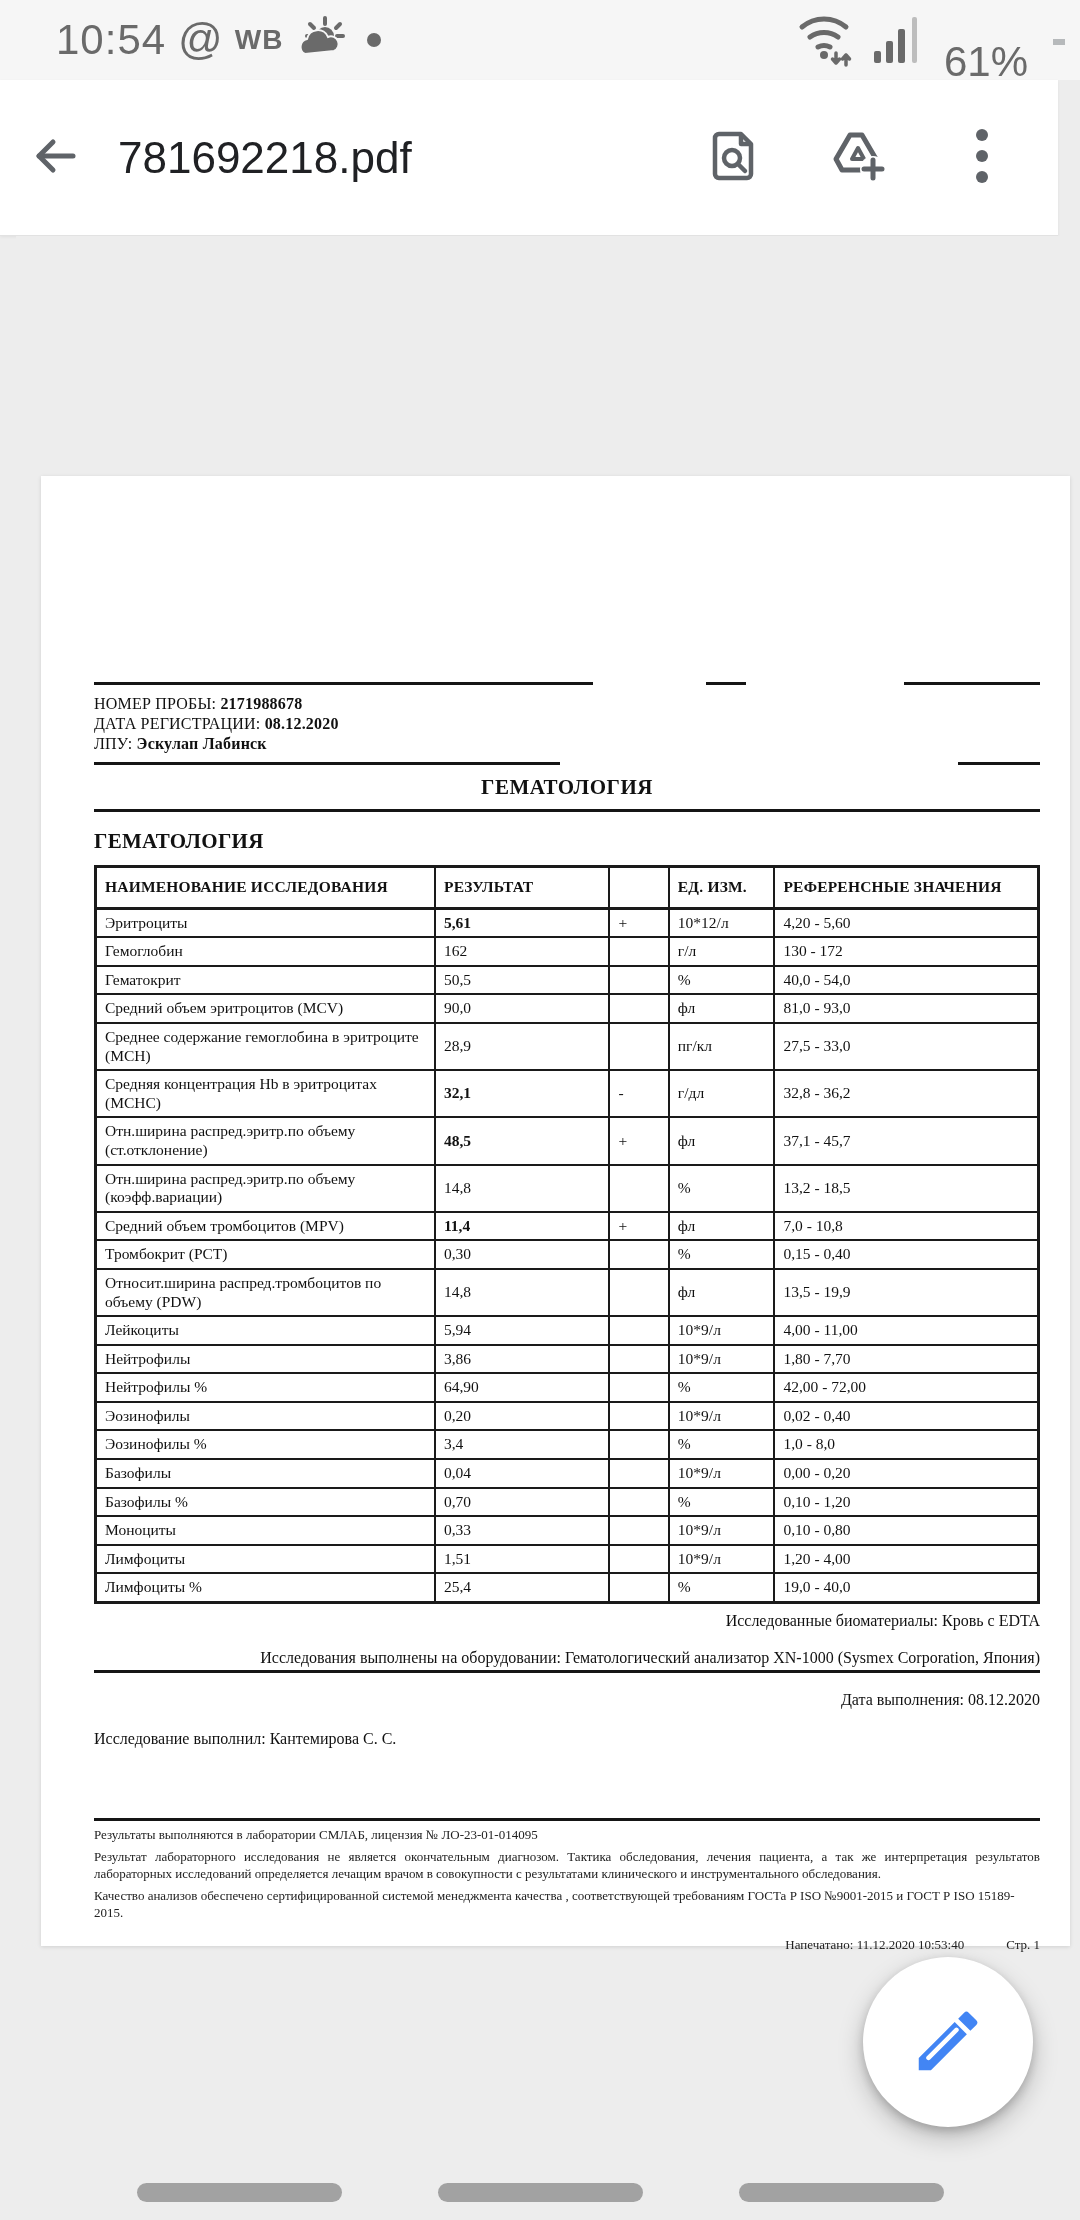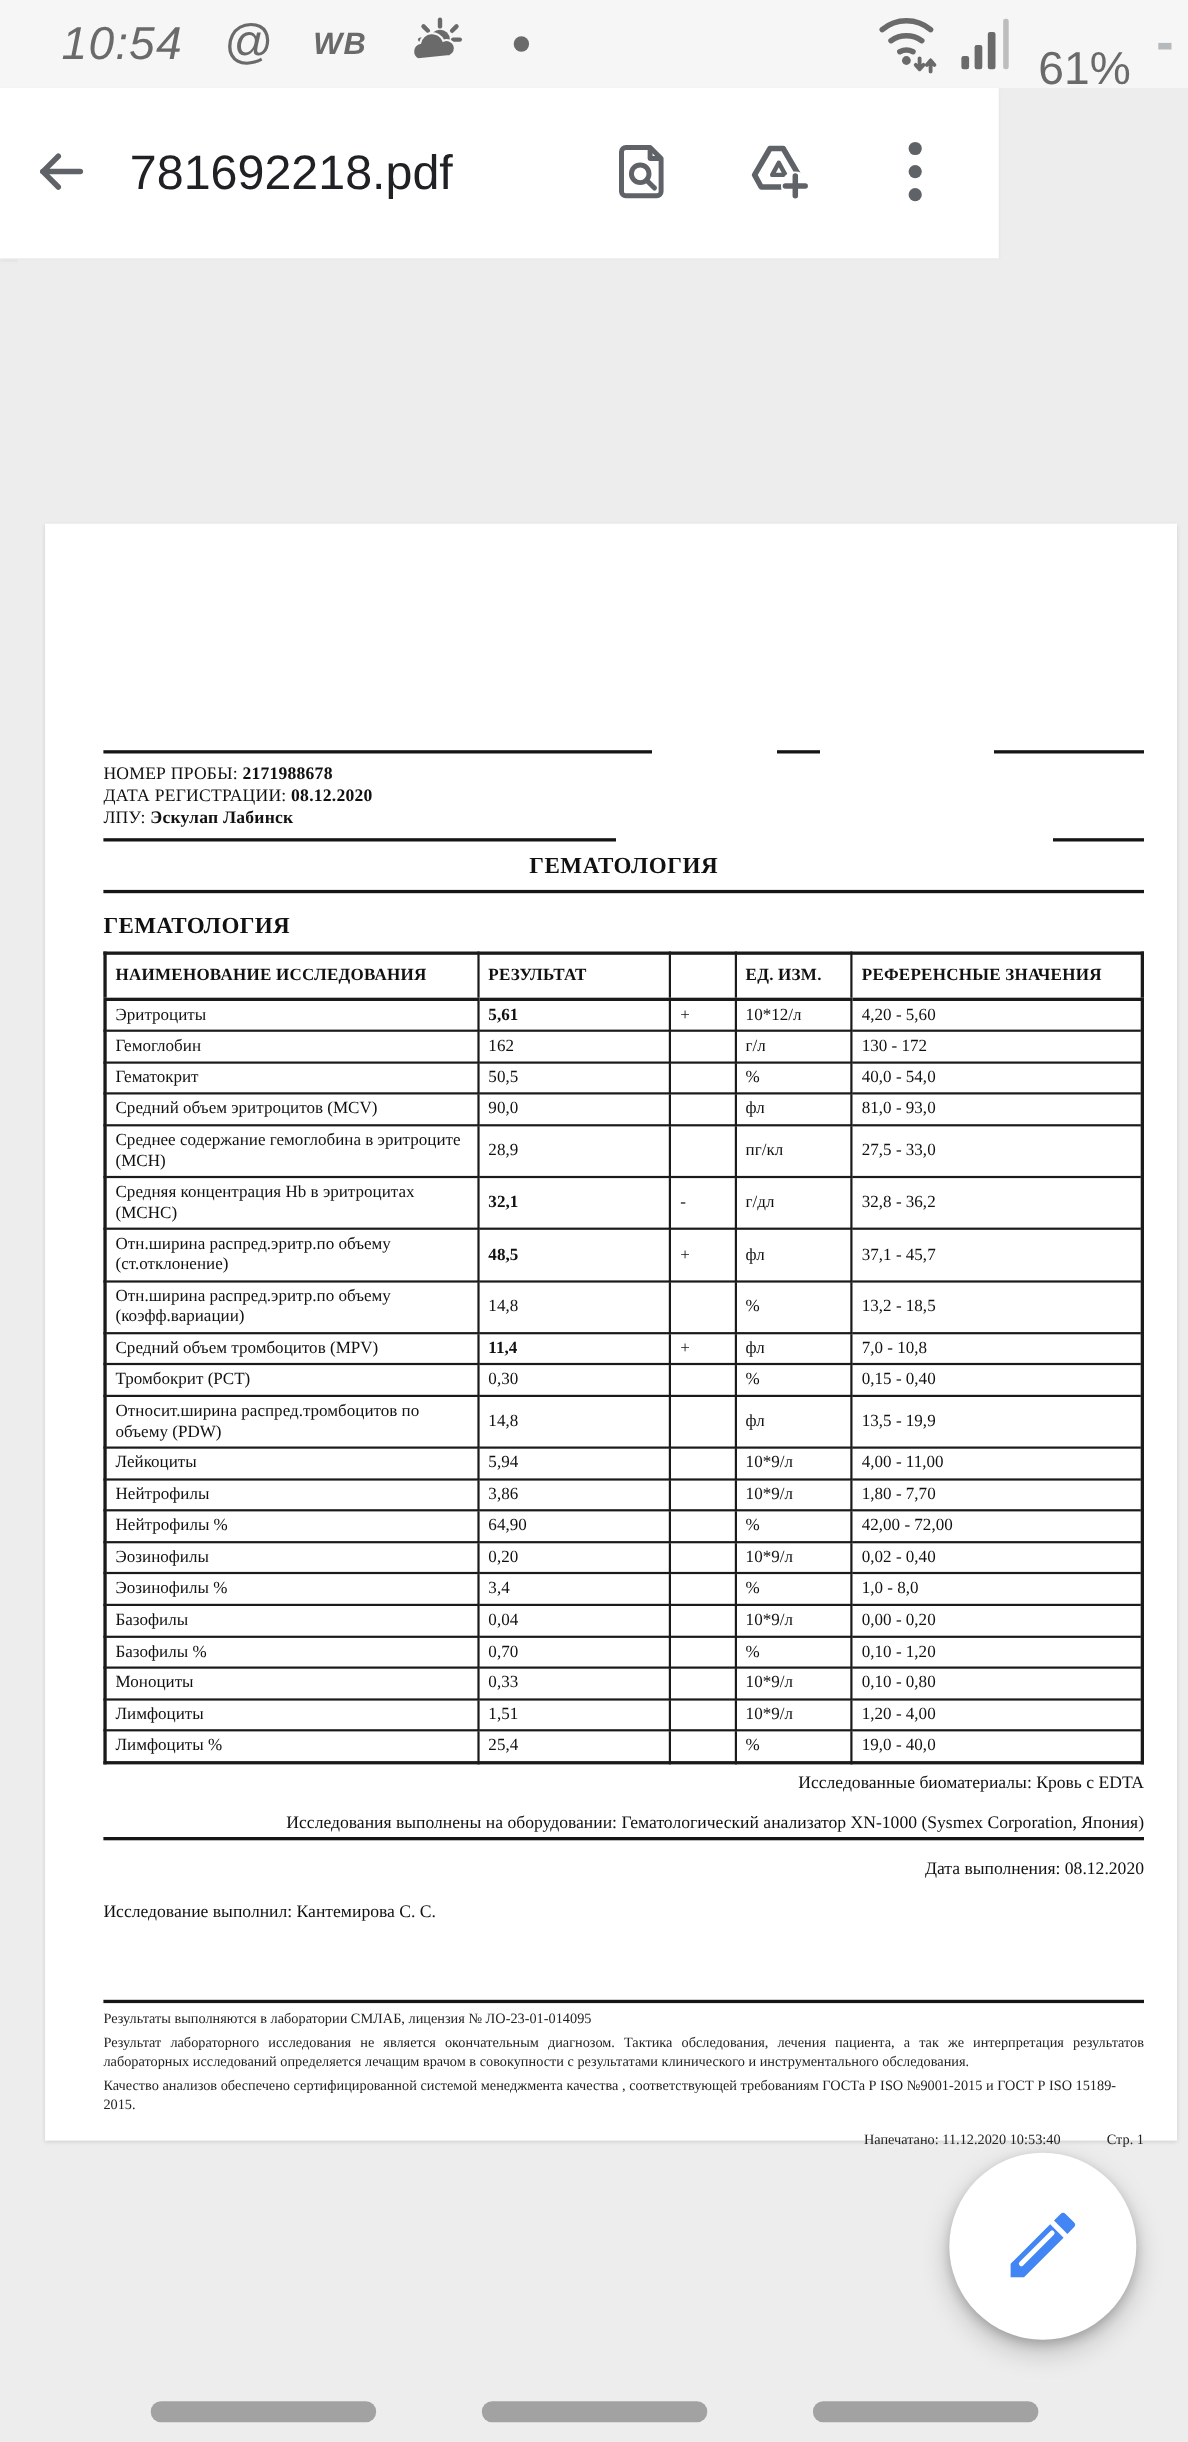--- a/index.html
+++ b/index.html
@@ -5,35 +5,35 @@
   * { margin:0; padding:0; box-sizing:border-box; }
   html,body { width:1080px; height:2220px; }
   body { font-family:"Liberation Sans", sans-serif; background:#ededed; position:relative; overflow:hidden; }
 
   
   .status-bar{
     position:absolute; top:0; left:0; width:1080px; height:80px;
     background:#f6f6f6; display:flex; align-items:center; justify-content:space-between;
     padding:0 38px 0 56px; color:#6a6a6a;
   }
-  .sb-left{ display:flex; align-items:center; gap:37px;font-style:italic; }
+  .sb-left{ display:flex; align-items:center; gap:12px; }
   .sb-right{ display:flex; align-items:center; gap:14px; }
   .sb-time{ font-size:42px; letter-spacing:1px; }
   .sb-at{ font-size:44px; font-weight:400; margin-top:-3px; }
   .sb-carrier{ font-size:28px; font-weight:700; letter-spacing:1px; }
   .sb-dot{ width:14px; height:14px; border-radius:50%; background:#6a6a6a; margin-left:8px; }
   .sb-pct{ font-size:42px;margin-top:43px; }
   .battery{ width:34px; height:54px; border-radius:5px; position:relative; overflow:hidden;
     background:linear-gradient(to bottom,#b6b9bb 0 39%,#64686b 39% 100%); }
   .battery:before{ content:""; position:absolute; top:-6px; left:11px; width:12px; height:6px; background:#b6b9bb; }
   .battery-wrap{ position:relative; margin-top:3px; padding-top:6px; }
 
   
   .app-bar{
-    position:absolute; top:80px; left:0; width:908px; height:156px; background:#ffffff;
+    position:absolute; top:80px; left:0; width:1058px; height:156px; background:#ffffff;
     display:flex; align-items:center; border-bottom:1px solid #e2e2e2;
     box-shadow:0 1px 3px rgba(0,0,0,.06);
   }
   .back-btn{ width:110px; height:100%; display:flex; align-items:center; justify-content:center; background:none; border:none; cursor:pointer; }
   .app-title{ font-size:44px; color:#202124; flex:1; margin-left:8px; white-space:nowrap; overflow:hidden; text-overflow:ellipsis; }
   .bar-actions{ display:flex; align-items:center; gap:52px; padding-right:40px; }
   .icon-btn{ width:72px; height:72px; display:flex; align-items:center; justify-content:center; background:none; border:none; cursor:pointer; }
 
   
   .viewer{ position:absolute; top:236px; left:16px; width:1080px; height:1984px; background:#ededed; }

